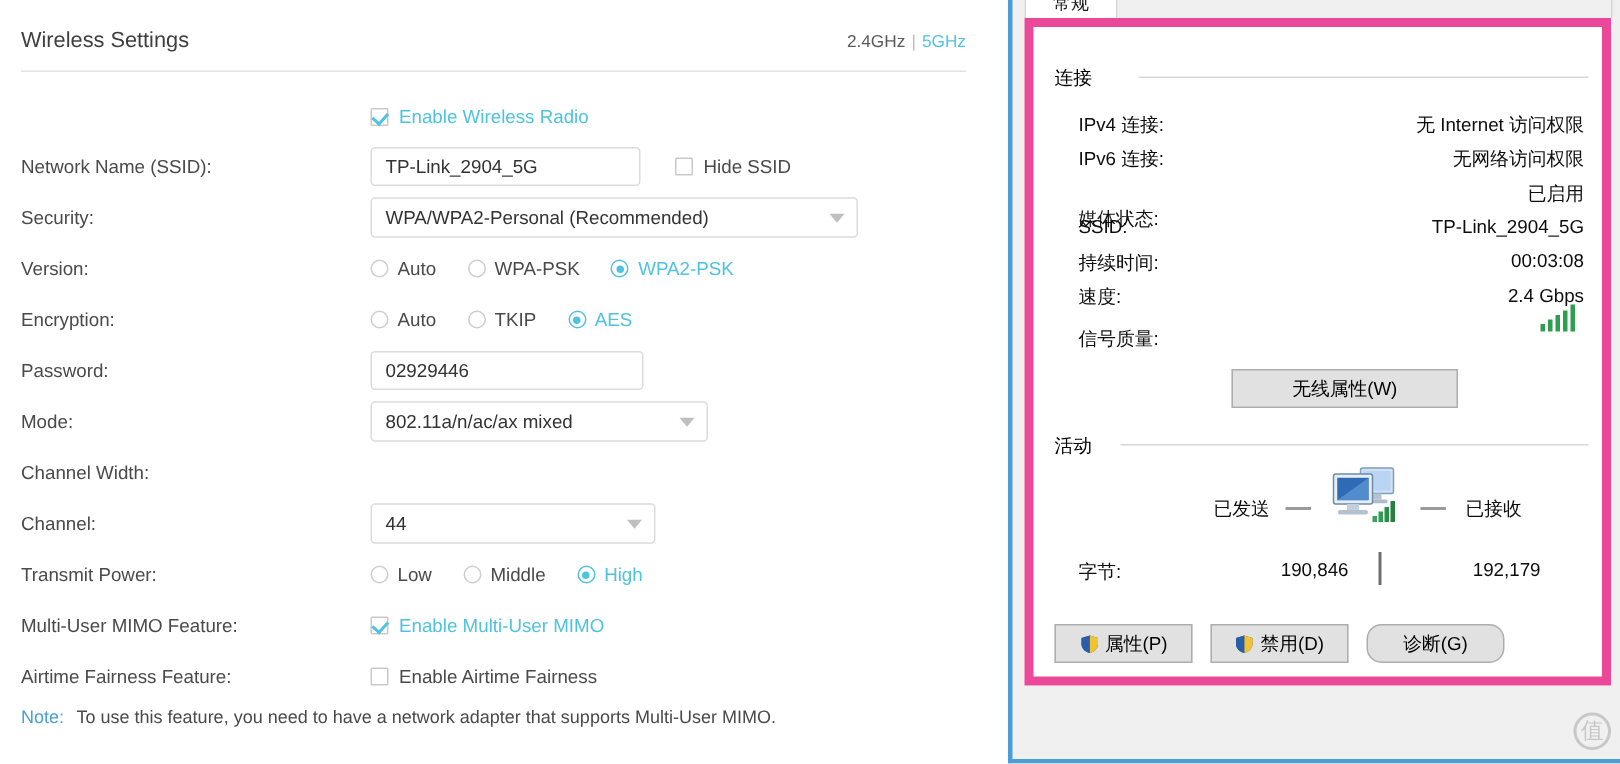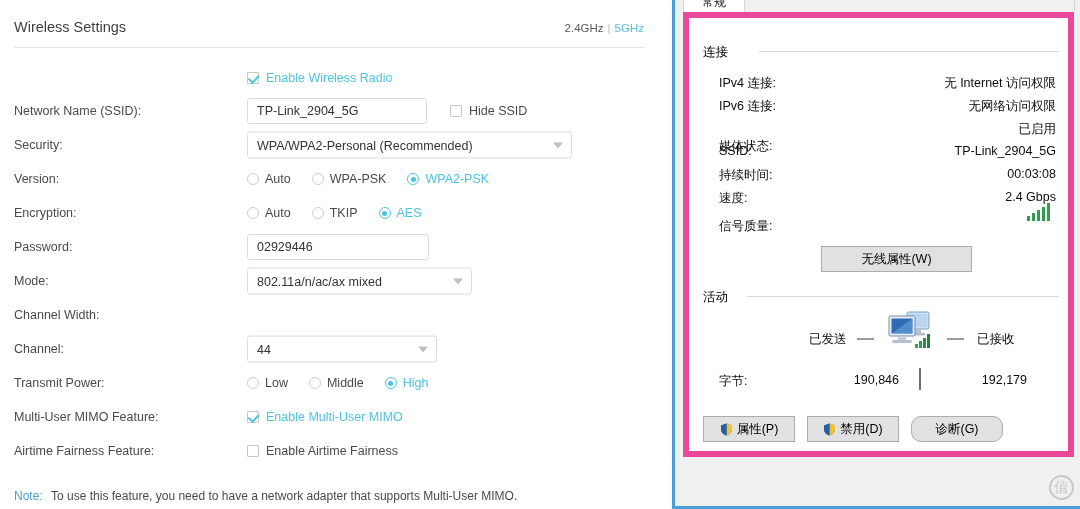--- a/index.html
+++ b/index.html
@@ -79,21 +79,21 @@
   }
   .rdot.on { border-color:#4ec3e0; }
   .rdot.on::after {
     content:""; position:absolute; left:2.5px; top:2.5px; width:5px;height:5px;
     border-radius:50%; background:#4ec3e0;
   }
   .rtext { font-size:12.5px; margin-left:6px; color:#4a4a4a; white-space:nowrap; }
   .rtext.acc { color:#4ec3e0; }
 
   .note {
-    position:absolute; left:14px; top:489px; font-size:12px; color:#4a4a4a; white-space:nowrap;
+    position:absolute; left:14px; top:471px; font-size:12px; color:#4a4a4a; white-space:nowrap;
   }
   .note .k { color:#4a9fd0; }
 
   
   #windlg {
     position:absolute; left:672px; top:0; width:408px; height:509px;
     background:#f0f0f0;
     border-left:3px solid #4a9ed8;
     border-bottom:3px solid #4a9ed8;
     font-family:"Liberation Sans","DejaVu Sans",sans-serif;

